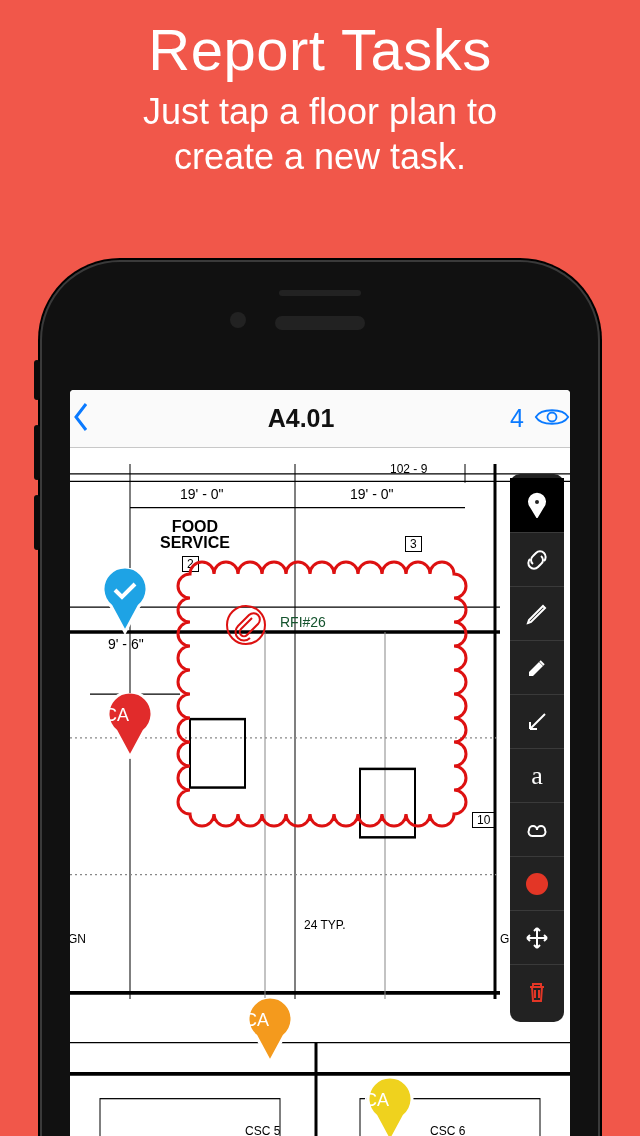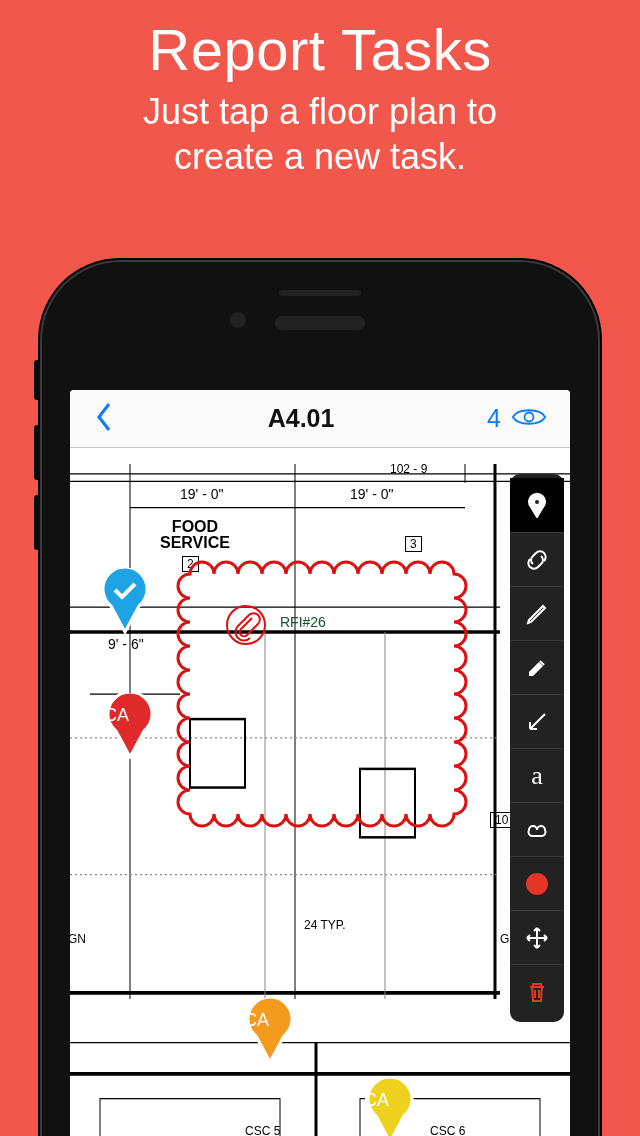--- a/index.html
+++ b/index.html
@@ -76,21 +76,21 @@
 }
 
 
 .navbar {
   height: 58px;
   border-bottom: 1px solid #c8c8c8;
   background: #fafafa;
   display: flex;
   align-items: center;
   justify-content: space-between;
-  padding: 0 23px;
+  padding: 0 0;
 }
 .nav-back svg { width: 22px; height: 34px; stroke:#0a7aff; stroke-width:3; fill:none; }
 .nav-title { font-size: 25px; font-weight: 600; color:#111; }
 .nav-right { display:flex; align-items:center; gap:10px; color:#0a7aff; }
 .nav-count { font-size: 25px; font-weight:400; }
 .nav-right svg { width:36px; height:24px; stroke:#0a7aff; stroke-width:2; fill:none; }
 
 
 .canvas {
   position: absolute;
@@ -259,21 +259,21 @@
         <span class="dim-label" style="left:280px; top:22px;">19' - 0"</span>
         <span class="dim-label" style="left:38px; top:172px;">9' - 6"</span>
 
         <div class="room-label" style="left:90px; top:55px;">
           <span>FOOD</span><br>
           <span>SERVICE</span>
         </div>
 
         <span class="dim-label tiny" style="left:112px; top:92px; border:1px solid #000; padding:0 4px;">2</span>
         <span class="dim-label tiny" style="left:335px; top:72px; border:1px solid #000; padding:0 4px;">3</span>
-        <span class="dim-label tiny" style="left:420px; top:348px; border:1px solid #000; padding:0 4px;">10</span>
+        <span class="dim-label tiny" style="left:402px; top:348px; border:1px solid #000; padding:0 4px;">10</span>
         <span class="dim-label tiny" style="left:234px; top:454px;">24 TYP.</span>
         <span class="dim-label tiny" style="left:-2px; top:468px;">GN</span>
         <span class="dim-label tiny" style="left:430px; top:468px;">GN</span>
         <span class="dim-label tiny" style="left:175px; top:660px;">CSC 5</span>
         <span class="dim-label tiny" style="left:360px; top:660px;">CSC 6</span>
       </div>
 
       <div class="cloud" style="left:105px; top:95px; width:310px; height:300px;">
         <svg viewBox="0 0 310 300" style="position:absolute;inset:0;width:100%;height:100%;">
           <path d="M 15 15

